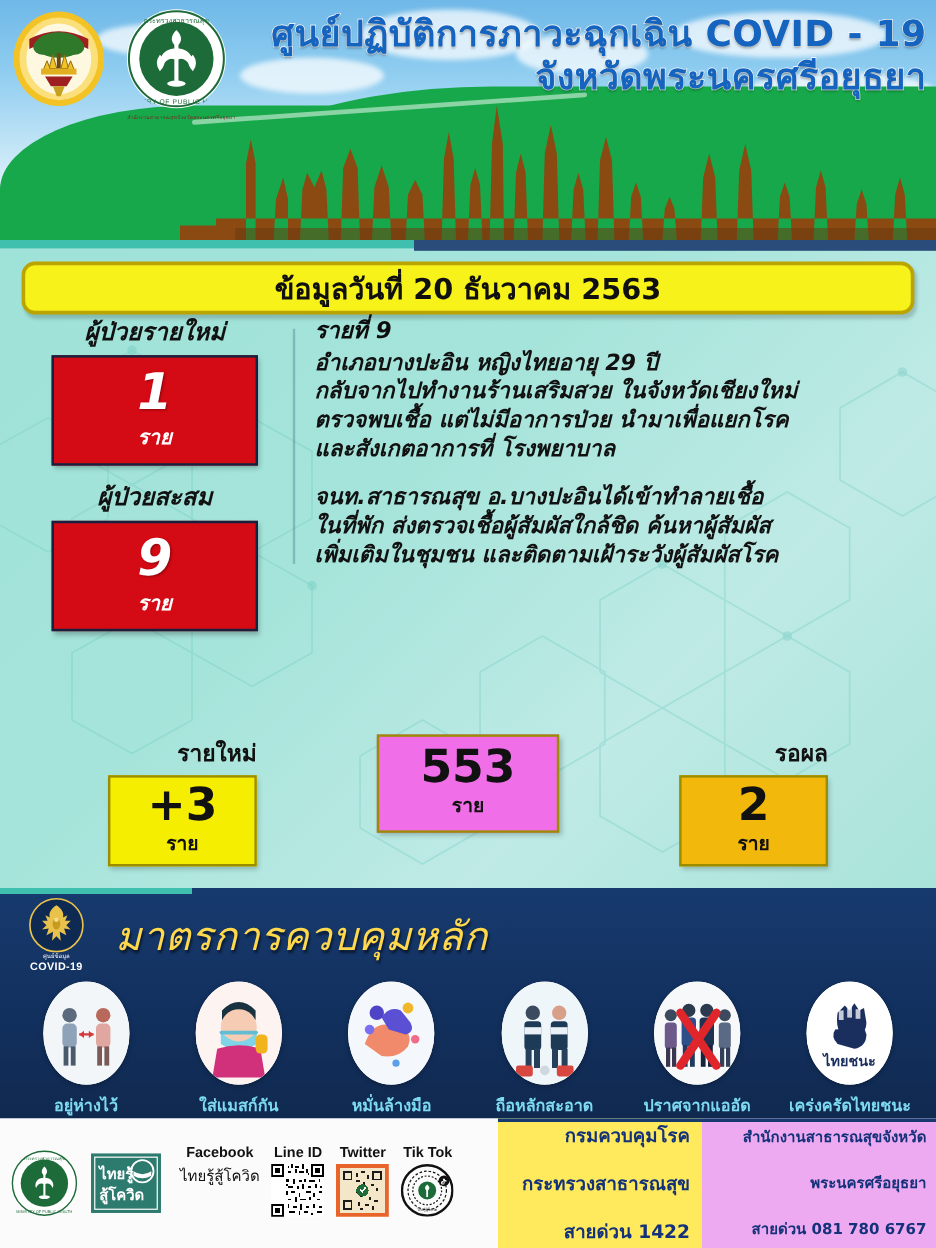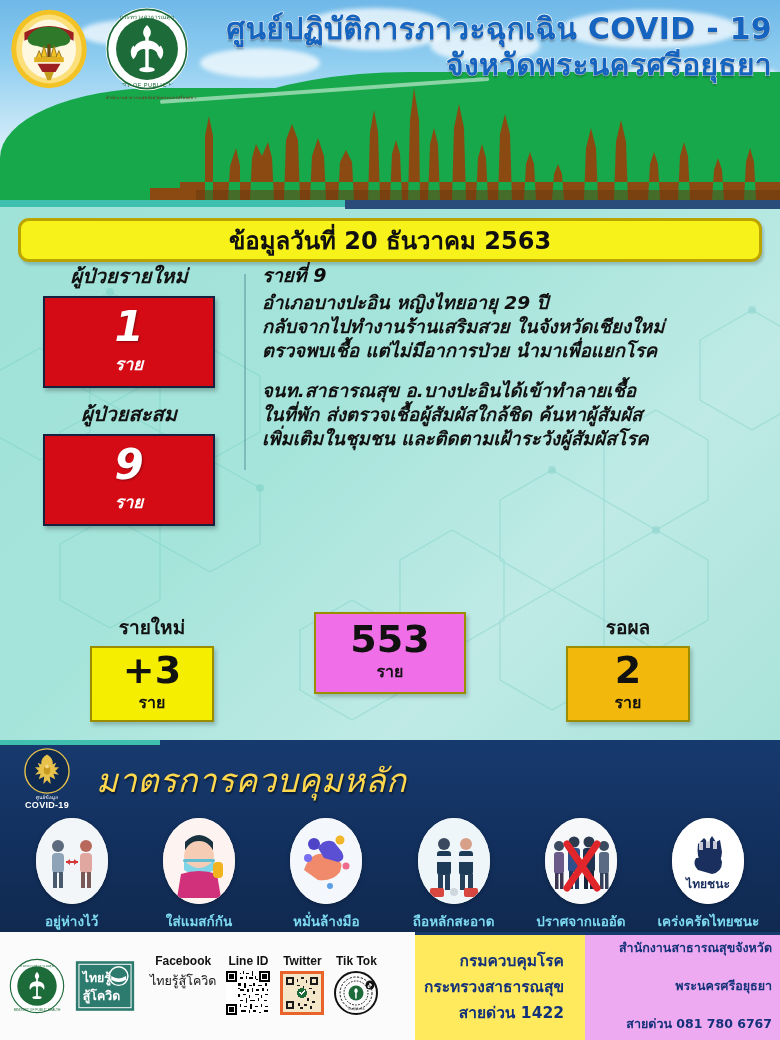--- a/index.html
+++ b/index.html
@@ -138,20 +138,21 @@
   }
   .test-row {
     position:absolute; left:0; top:412px; width:100%;
     display:flex; justify-content:space-around; align-items:flex-start;
     padding:0 40px;
   }
   .test-cell { text-align:center; }
   .test-label {
     font-size:19px; font-weight:bold; color:#111; margin-bottom:4px;
     font-family:"DejaVu Sans","Liberation Sans",sans-serif;
+    text-align:right;
   }
   .test-box {
     width:124px; height:76px; border:2px solid #9a8d00;
     display:flex; flex-direction:column; align-items:center; justify-content:center;
     box-shadow:2px 3px 4px rgba(0,0,0,.22);
   }
   .test-box.wide { width:152px; height:82px; }
   .test-num {
     font-size:38px; font-weight:bold; color:#111; line-height:.94;
     font-family:"DejaVu Sans","Liberation Sans",sans-serif;
@@ -211,21 +212,21 @@
   .s-cell { text-align:center; }
   .s-title {
     font-size:12px; font-weight:bold; color:#111; margin-bottom:3px;
     font-family:"Liberation Sans",sans-serif;
   }
   .s-sub { font-size:12.5px; color:#111; font-family:"DejaVu Sans",sans-serif; }
   .qr { width:44px; height:44px; }
 
   .footer-yellow {
     width:170px; background:#ffe95c; display:flex; flex-direction:column;
-    align-items:flex-end; justify-content:center; padding-right:21px; gap:1px;
+    align-items:flex-end; justify-content:center; padding-right:10px; gap:15px;
   }
   .fy-line {
     font-size:15.5px; font-weight:bold; color:#14327a;
     font-family:"DejaVu Sans","Liberation Sans",sans-serif;
   }
   .footer-pink {
     width:195px; background:#eeaaf0; display:flex; flex-direction:column;
     align-items:flex-end; justify-content:center; padding-right:8px; gap:18px;
   }
   .fp-line {
@@ -374,20 +375,21 @@
           <div class="red-unit">ราย</div>
         </div>
       </div>
 
       <div class="right-col">
         <div class="case-head">รายที่ 9</div>
         <div>
           <div class="case-line">อำเภอบางปะอิน หญิงไทยอายุ 29 ปี</div>
           <div class="case-line">กลับจากไปทำงานร้านเสริมสวย ในจังหวัดเชียงใหม่</div>
           <div class="case-line">ตรวจพบเชื้อ แต่ไม่มีอาการป่วย นำมาเพื่อแยกโรค</div>
+          <div class="case-line">และสังเกตอาการที่ โรงพยาบาล</div>
         </div>
         <div class="case-gap"></div>
         <div>
           <div class="case-line">จนท.สาธารณสุข อ.บางปะอินได้เข้าทำลายเชื้อ</div>
           <div class="case-line">ในที่พัก ส่งตรวจเชื้อผู้สัมผัสใกล้ชิด ค้นหาผู้สัมผัส</div>
           <div class="case-line">เพิ่มเติมในชุมชน และติดตามเฝ้าระวังผู้สัมผัสโรค</div>
         </div>
       </div>
     </div>
 

